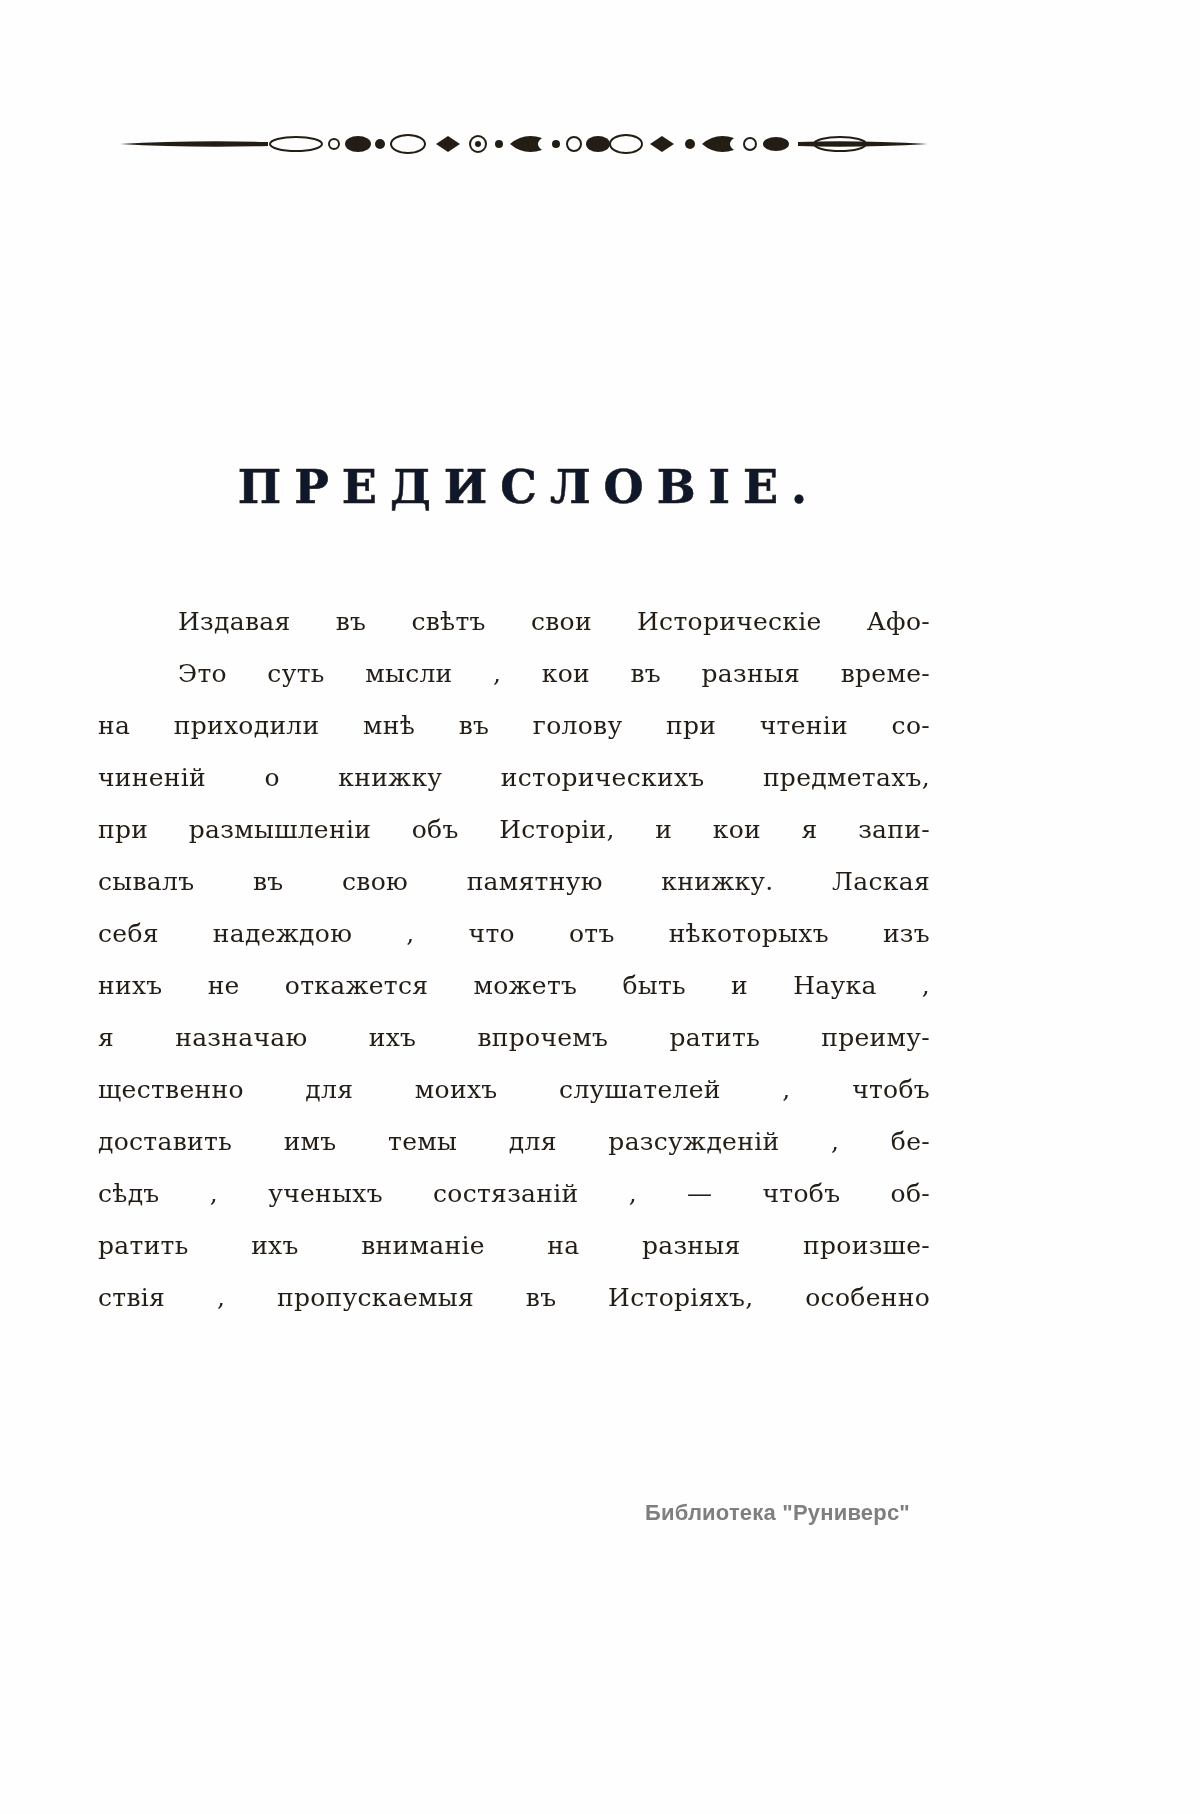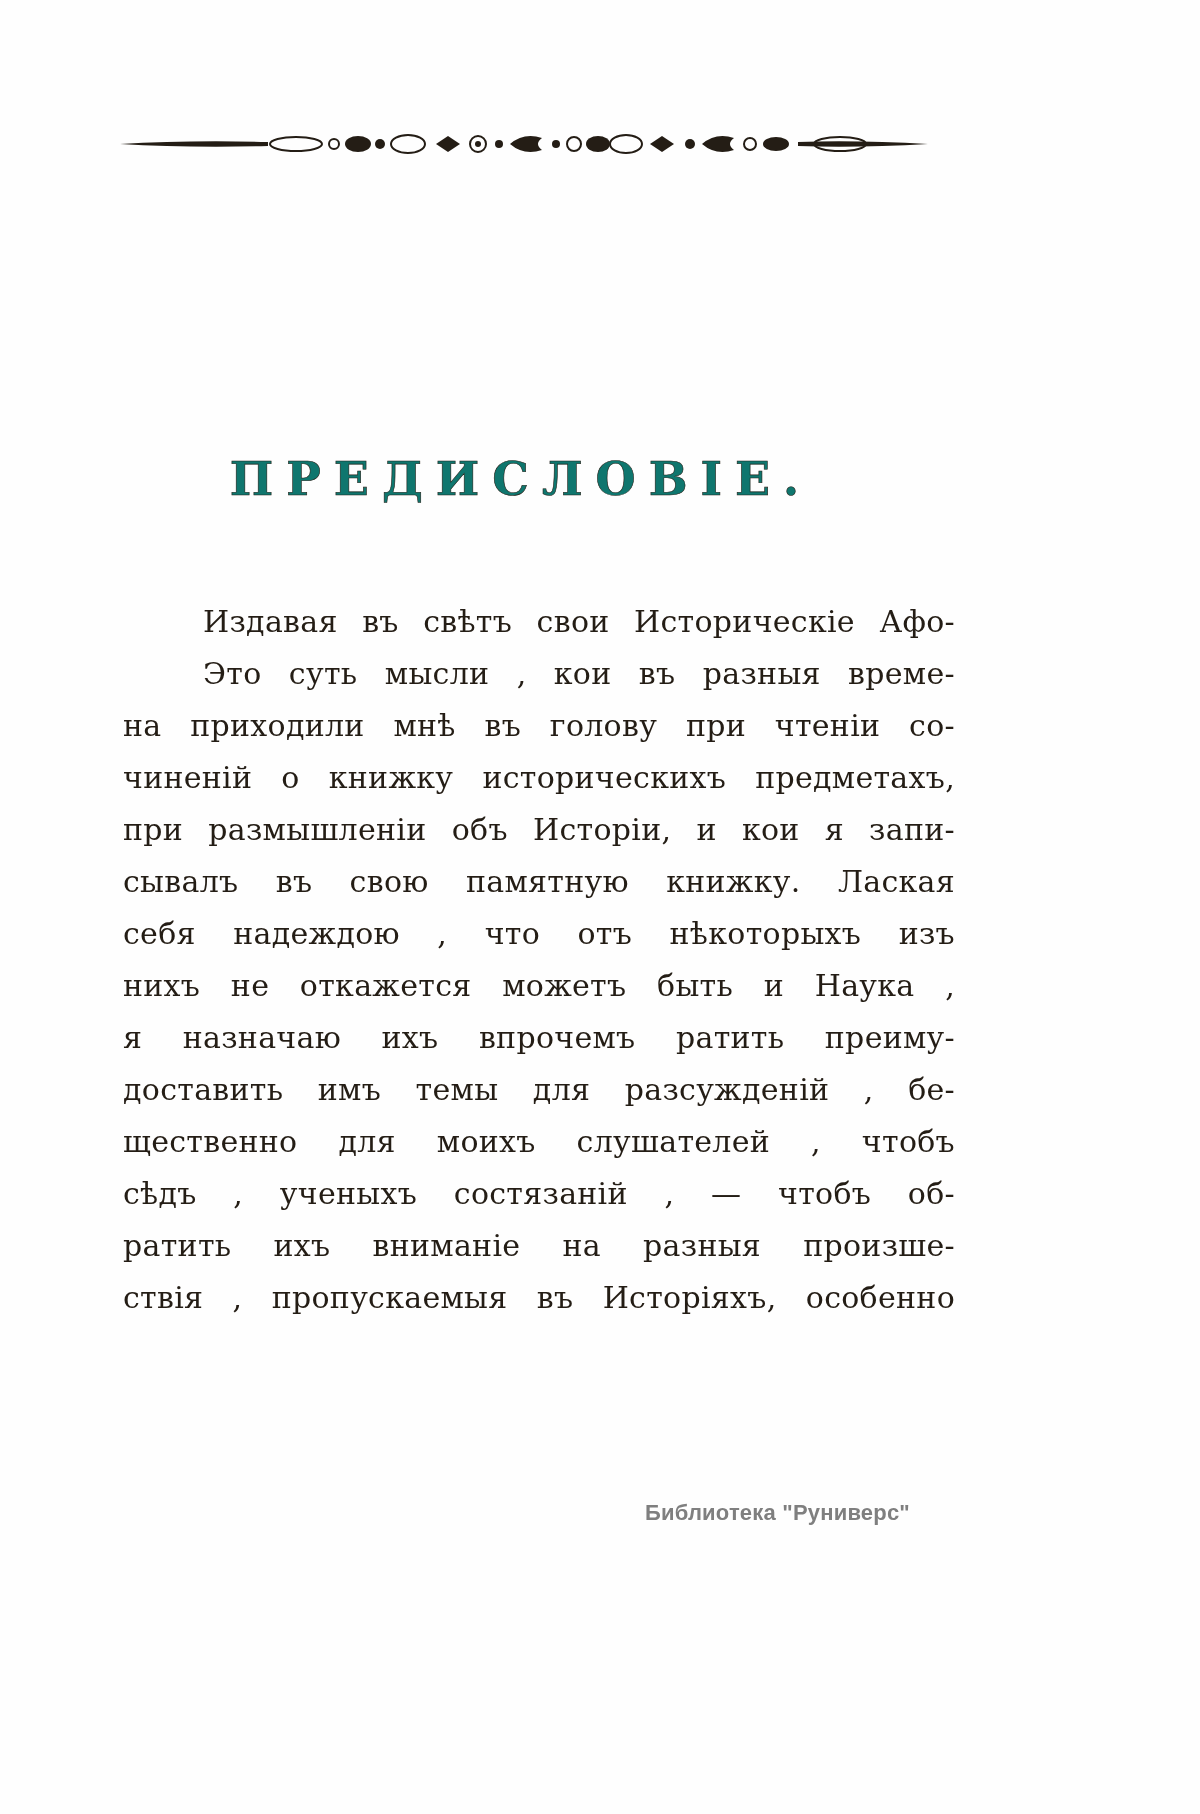--- a/index.html
+++ b/index.html
@@ -21,35 +21,35 @@
     left: 118px;
     top: 126px;
     width: 812px;
     height: 36px;
   }
   .heading {
     position: absolute;
     left: 105px;
     top: 452px;
     width: 832px;
-    margin: 0;
+    margin: 8px;
     text-align: center;
     font-family: "DejaVu Serif", serif;
     font-size: 46px;
     font-weight: 700;
     letter-spacing: 13px;
-    color: #0f766e;
+    color: #0f172a;
     -webkit-text-stroke: 0.6px #241d15;
   }
   .body-text {
     position: absolute;
-    left: 123px;
+    left: 98px;
     top: 596px;
     width: 832px;
-    font-size: 30px;
+    font-size: 25px;
     line-height: 52px;
     letter-spacing: 0.3px;
   }
   .line {
     text-align: justify;
     text-align-last: justify;
     white-space: normal;
     height: 52px;
     overflow: visible;
   }
@@ -109,22 +109,22 @@
   <div class="body-text">
       <div class="line indent">Издавая въ свѣтъ свои Историческіе Афо-</div>
       <div class="line indent">Это суть мысли , кои въ разныя време-</div>
       <div class="line">на приходили мнѣ въ голову при чтеніи со-</div>
       <div class="line">чиненій о книжку историческихъ предметахъ,</div>
       <div class="line">при размышленіи объ Исторіи, и кои я запи-</div>
       <div class="line">сывалъ въ свою памятную книжку. Лаская</div>
       <div class="line">себя надеждою , что отъ нѣкоторыхъ изъ</div>
       <div class="line">нихъ не откажется можетъ быть и Наука ,</div>
       <div class="line">я назначаю ихъ впрочемъ ратить преиму-</div>
+      <div class="line">щественно для моихъ слушателей , чтобъ</div>
       <div class="line">доставить имъ темы для разсужденій , бе-</div>
-      <div class="line">щественно для моихъ слушателей , чтобъ</div>
       <div class="line">сѣдъ , ученыхъ состязаній , — чтобъ об-</div>
       <div class="line">ратить ихъ вниманіе на разныя произше-</div>
       <div class="line">ствія , пропускаемыя въ Исторіяхъ, особенно</div>
     </div>
 
   <div class="watermark">Библиотека "Руниверс"</div>
 
 </div>
 
 </body></html>

